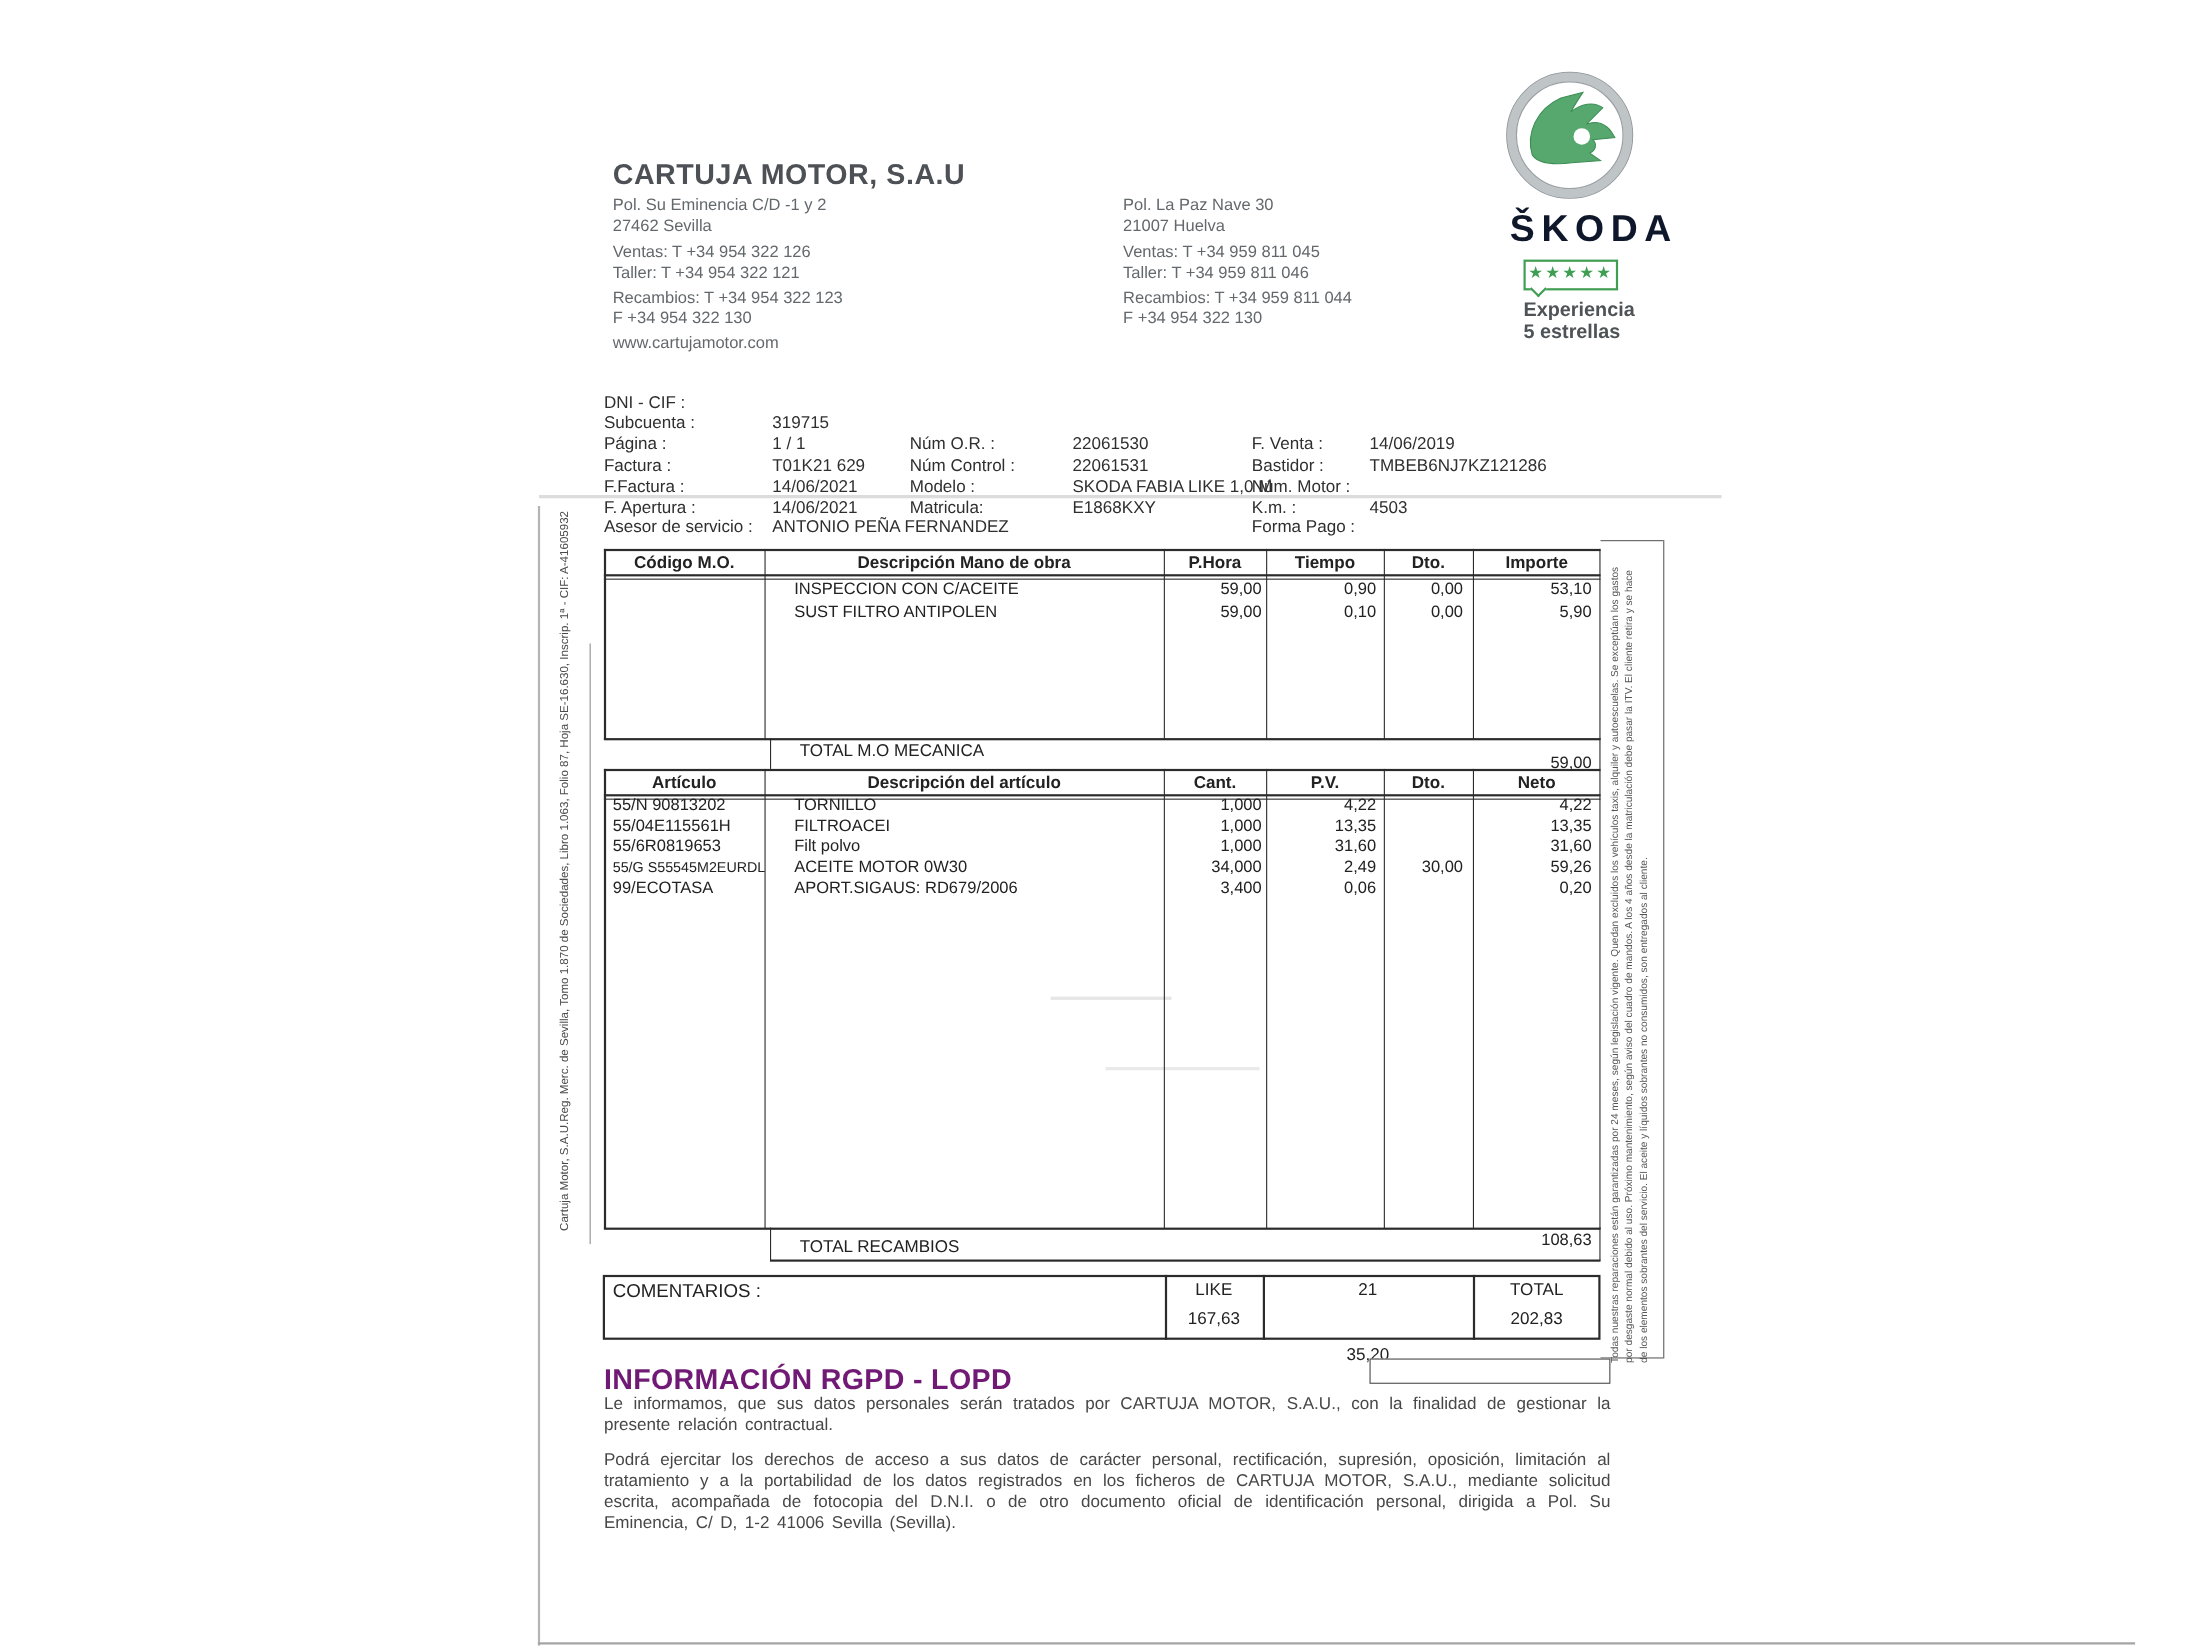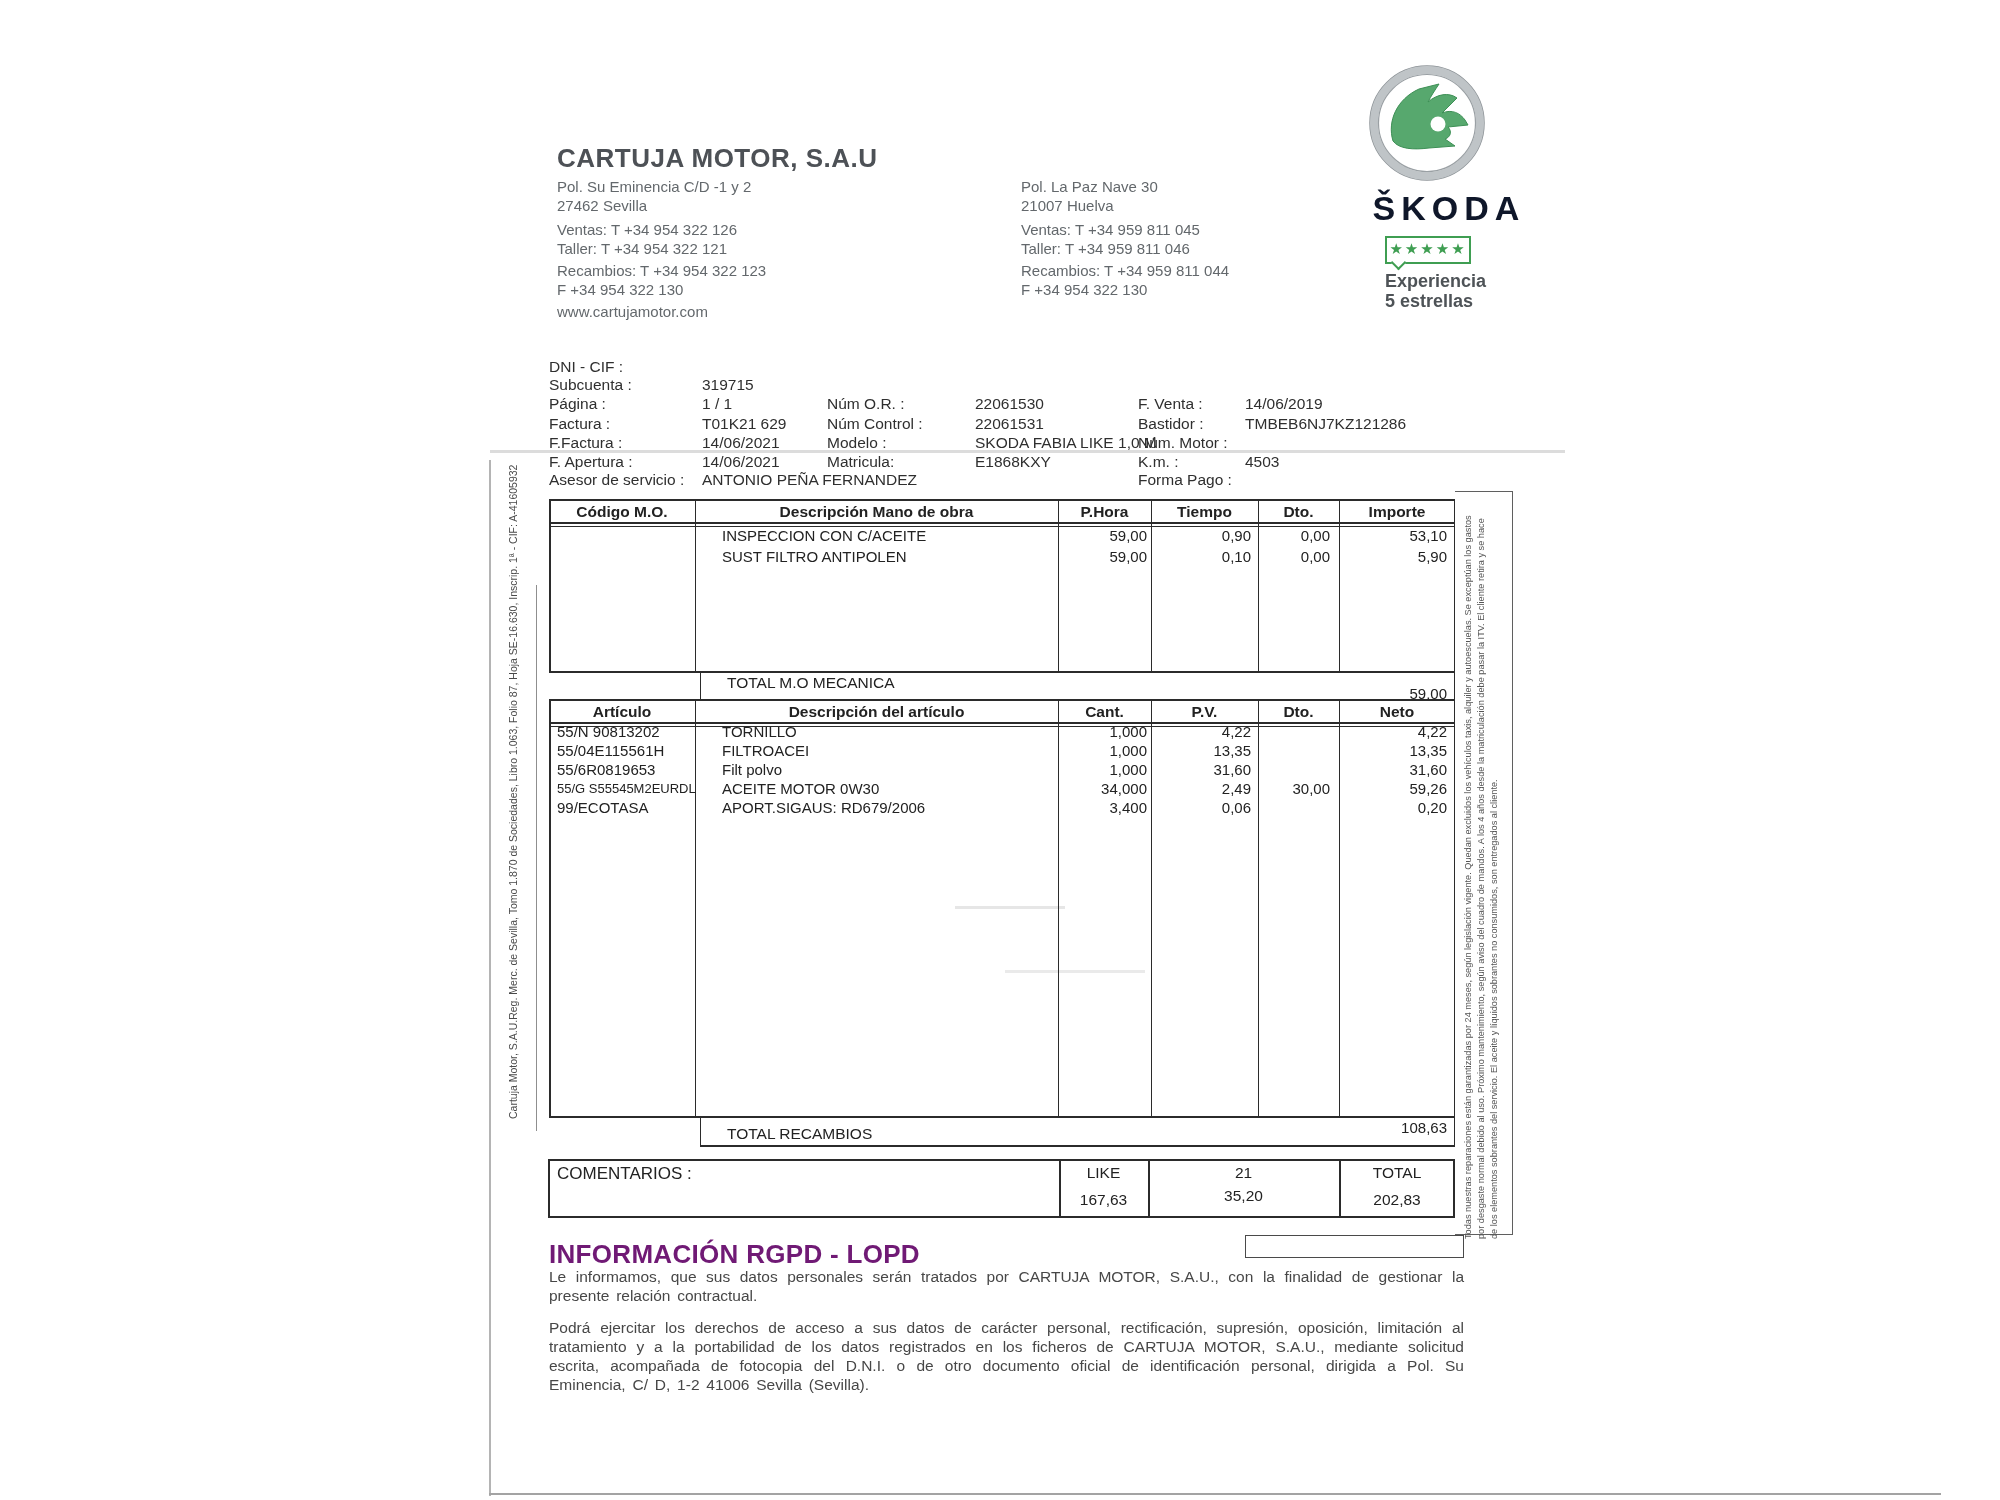--- a/index.html
+++ b/index.html
@@ -239,21 +239,21 @@
   <div>
     <div class="combox" style="left:548px;top:1146px;width:907px;height:59px;"></div>
     <div class="rule" style="left:1059px;top:1146px;width:1.5px;height:59px;"></div>
     <div class="rule" style="left:1148px;top:1146px;width:1.5px;height:59px;"></div>
     <div class="rule" style="left:1339px;top:1146px;width:1.5px;height:59px;"></div>
     <span class="tc" style="left:557px;top:1151px;font-size:17px;">COMENTARIOS :</span>
     <span class="th" style="left:1059px;top:1151px;width:89px;font-weight:normal;">LIKE</span>
     <span class="th" style="left:1148px;top:1151px;width:191px;font-weight:normal;">21</span>
     <span class="th" style="left:1339px;top:1151px;width:116px;font-weight:normal;">TOTAL</span>
     <span class="th" style="left:1059px;top:1178px;width:89px;font-weight:normal;">167,63</span>
-    <span class="th" style="left:1148px;top:1174px;width:191px;font-weight:normal;">35,20</span>
+    <span class="th" style="left:1148px;top:1210px;width:191px;font-weight:normal;">35,20</span>
     <span class="th" style="left:1339px;top:1178px;width:116px;font-weight:normal;">202,83</span>
   </div>
 
   <div class="a rgpdh" style="left:549px;top:1226px;">INFORMACIÓN RGPD - LOPD</div>
   <div class="rgpdbox" style="left:1245px;top:1222px;width:219px;height:23px;"></div>
   <div class="a" style="left:549px;top:1254px;width:915px;">
     <p class="rgpdp">Le informamos, que sus datos personales serán tratados por CARTUJA MOTOR, S.A.U., con la finalidad de gestionar la presente relación contractual.</p>
     <p class="rgpdp">Podrá ejercitar los derechos de acceso a sus datos de carácter personal, rectificación, supresión, oposición, limitación al tratamiento y a la portabilidad de los datos registrados en los ficheros de CARTUJA MOTOR, S.A.U., mediante solicitud escrita, acompañada de fotocopia del D.N.I. o de otro documento oficial de identificación personal, dirigida a Pol. Su Eminencia, C/ D, 1-2 41006 Sevilla (Sevilla).</p>
   </div>
 

